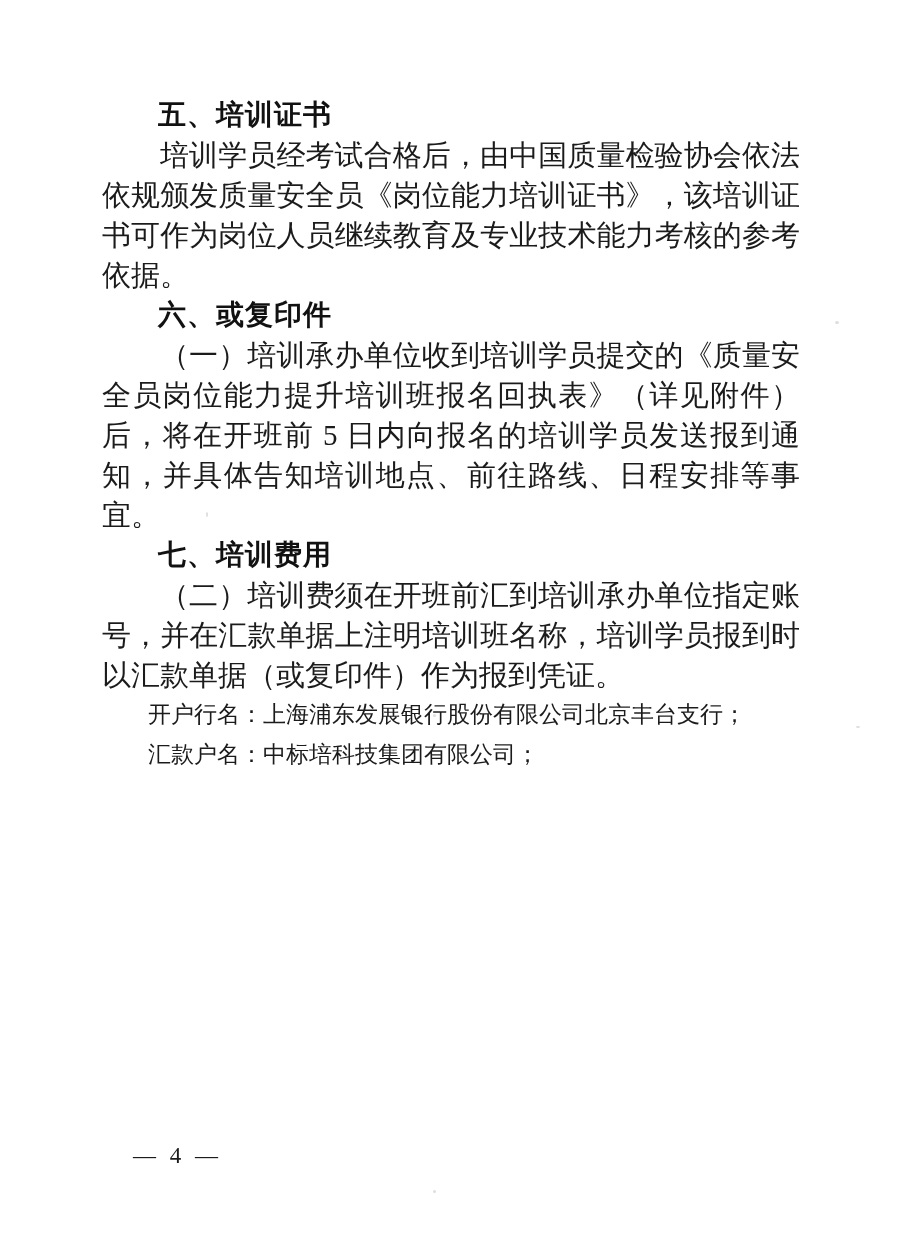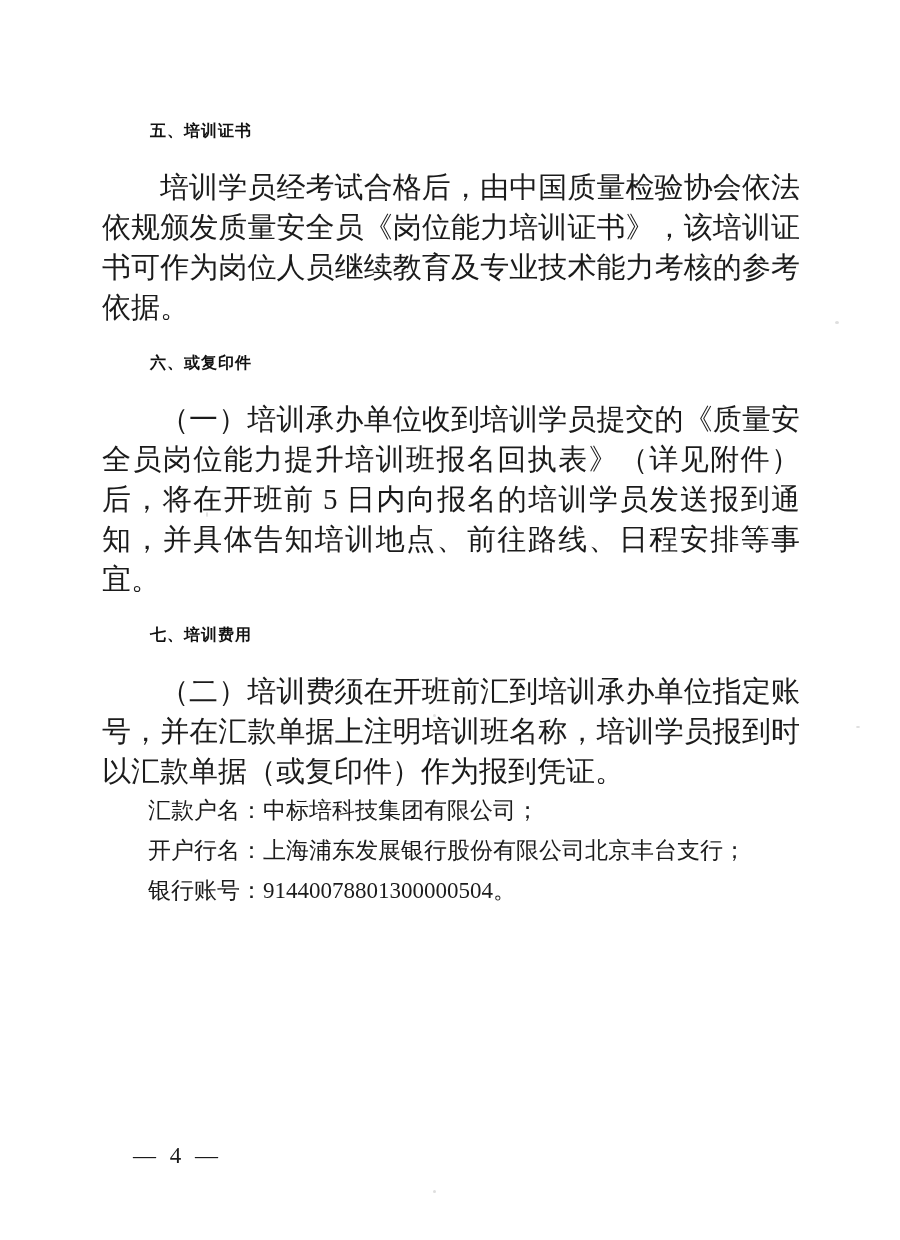--- a/index.html
+++ b/index.html
@@ -17,24 +17,24 @@
     color: #1b1b1b;
   }
   .content {
     position: absolute;
     left: 102px;
     top: 95px;
     width: 698px;
   }
   .section { margin: 0; }
   .section-heading {
-    margin: 16px;
+    margin: 0;
     font-family: "Liberation Sans", "DejaVu Sans", sans-serif;
     font-weight: 700;
-    font-size: 16px;
+    font-size: 28px;
     line-height: 40px;
     text-indent: 2em;
     color: #111111;
     letter-spacing: 1px;
   }
   .body-para {
     margin: 0;
     font-size: 29px;
     line-height: 40px;
     text-align: justify;
@@ -83,23 +83,22 @@
     </div>
 
     <div class="section">
       <h2 class="section-heading">六、或复印件</h2>
       <p class="body-para">（一）培训承办单位收到培训学员提交的《质量安全员岗位能力提升培训班报名回执表》（详见附件）后，将在开班前 5 日内向报名的培训学员发送报到通知，并具体告知培训地点、前往路线、日程安排等事宜。</p>
     </div>
 
     <div class="section">
       <h2 class="section-heading">七、培训费用</h2>
       <p class="body-para">（二）培训费须在开班前汇到培训承办单位指定账号，并在汇款单据上注明培训班名称，培训学员报到时以汇款单据（或复印件）作为报到凭证。</p>
+      <p class="detail-line">开户行名：上海浦东发展银行股份有限公司北京丰台支行；</p>
       <p class="detail-line">汇款户名：中标培科技集团有限公司；</p>
-      <p class="detail-line">开户行名：上海浦东发展银行股份有限公司北京丰台支行；</p>
-      <p class="detail-line">银行账号：91440078801300000504。</p>
     </div>
 
   </div>
 
   <div class="page-footer">— 4 —</div>
 
   <div class="speck speck-1"></div>
   <div class="speck speck-2"></div>
   <div class="speck speck-3"></div>
   <div class="speck speck-4"></div>

